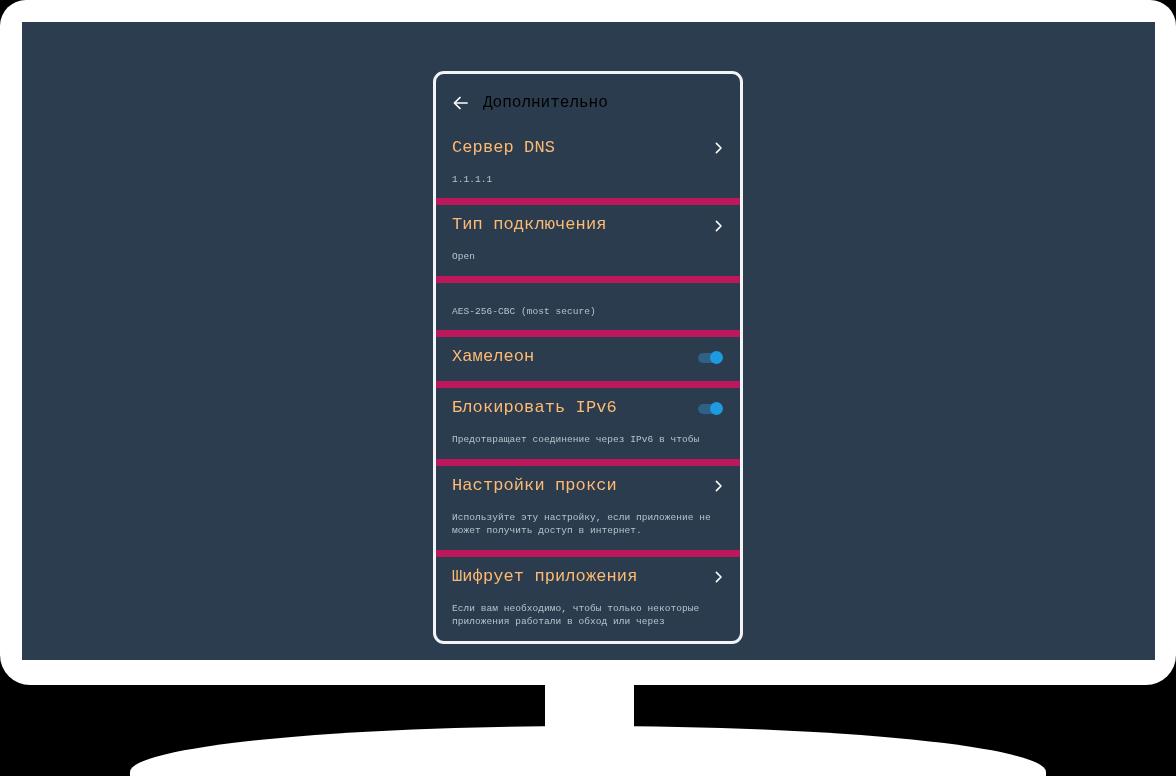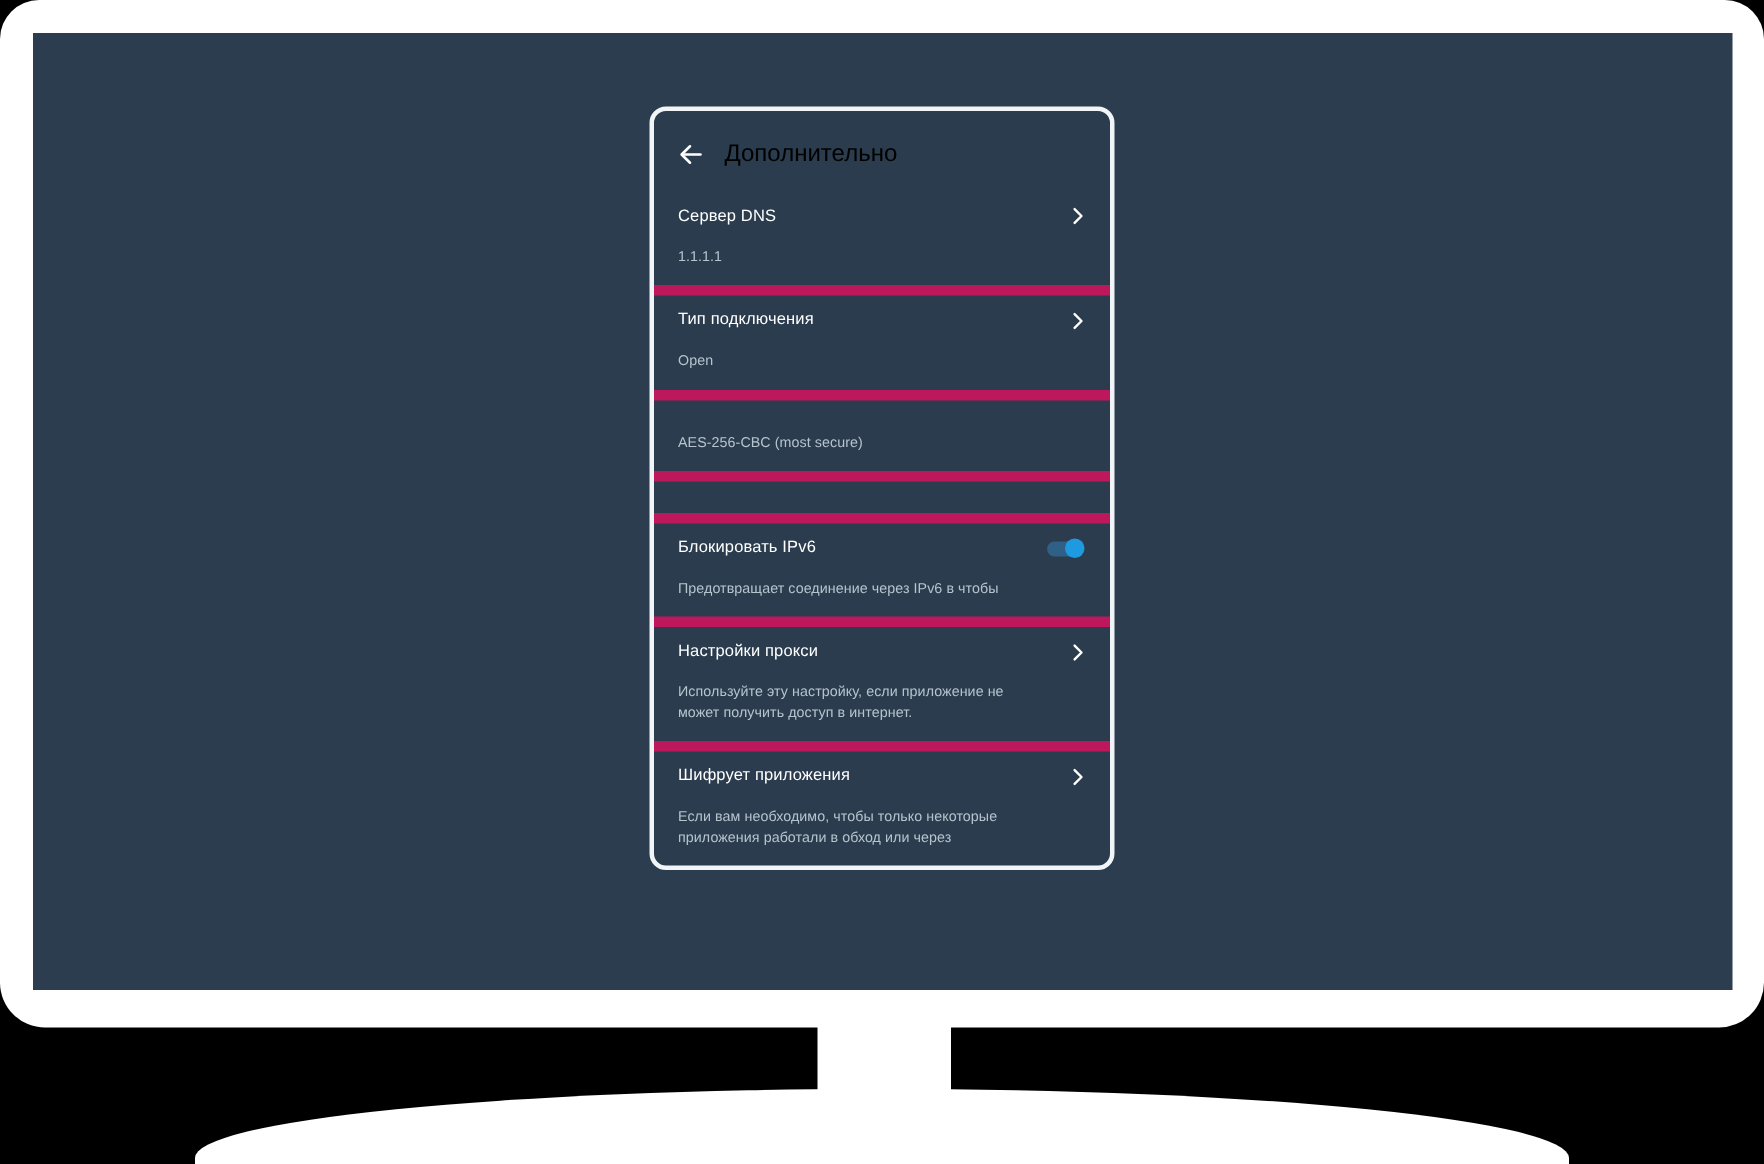--- a/index.html
+++ b/index.html
@@ -14,20 +14,21 @@
     font-family: "Liberation Sans", sans-serif;
     -webkit-font-smoothing: antialiased;
   }
 
   
   #monitor-scene {
     position: relative;
     width: 981px;
     height: 776px;
     background: #000000;
+    font-family: Liberation Mono, monospace;
   }
 
   #monitor-bezel {
     position: absolute;
     left: 0;
     top: 0;
     width: 1176px;
     height: 685px;
     background: #ffffff;
     border-radius: 26px 26px 30px 30px;
@@ -101,22 +102,22 @@
   }
 
   .row-top {
     display: flex;
     align-items: center;
     justify-content: space-between;
     gap: 10px;
   }
 
   .row-title {
-    color: #ffffff;
-    font-size: 11px;
+    color: #fdba74;
+    font-size: 17px;
     font-weight: 400;
     line-height: 1.35;
     letter-spacing: 0.1px;
   }
 
   .row-subtitle {
     color: #b6c4ce;
     font-size: 9.5px;
     font-weight: 400;
     line-height: 1.42;
@@ -193,20 +194,27 @@
               <svg class="chevron-icon" viewBox="0 0 11 14" fill="none" stroke="#ffffff" stroke-width="1.6" stroke-linecap="round" stroke-linejoin="round">
                 <path d="M3.4 2.4 L8 7 L3.4 11.6"></path>
               </svg>
             </div>
             <div class="row-subtitle">Open</div>
           </div>
           <div class="settings-row">
             <div class="row-subtitle">AES-256-CBC (most secure)</div>
           </div>
           <div class="settings-row">
+            <div class="row-top">
+              <div class="row-title">Хамелеон</div>
+              <div class="toggle-switch">
+                <div class="toggle-track"></div>
+                <div class="toggle-knob"></div>
+              </div>
+            </div>
           </div>
           <div class="settings-row">
             <div class="row-top">
               <div class="row-title">Блокировать IPv6</div>
               <div class="toggle-switch">
                 <div class="toggle-track"></div>
                 <div class="toggle-knob"></div>
               </div>
             </div>
             <div class="row-subtitle">Предотвращает соединение через IPv6 в чтобы</div>

